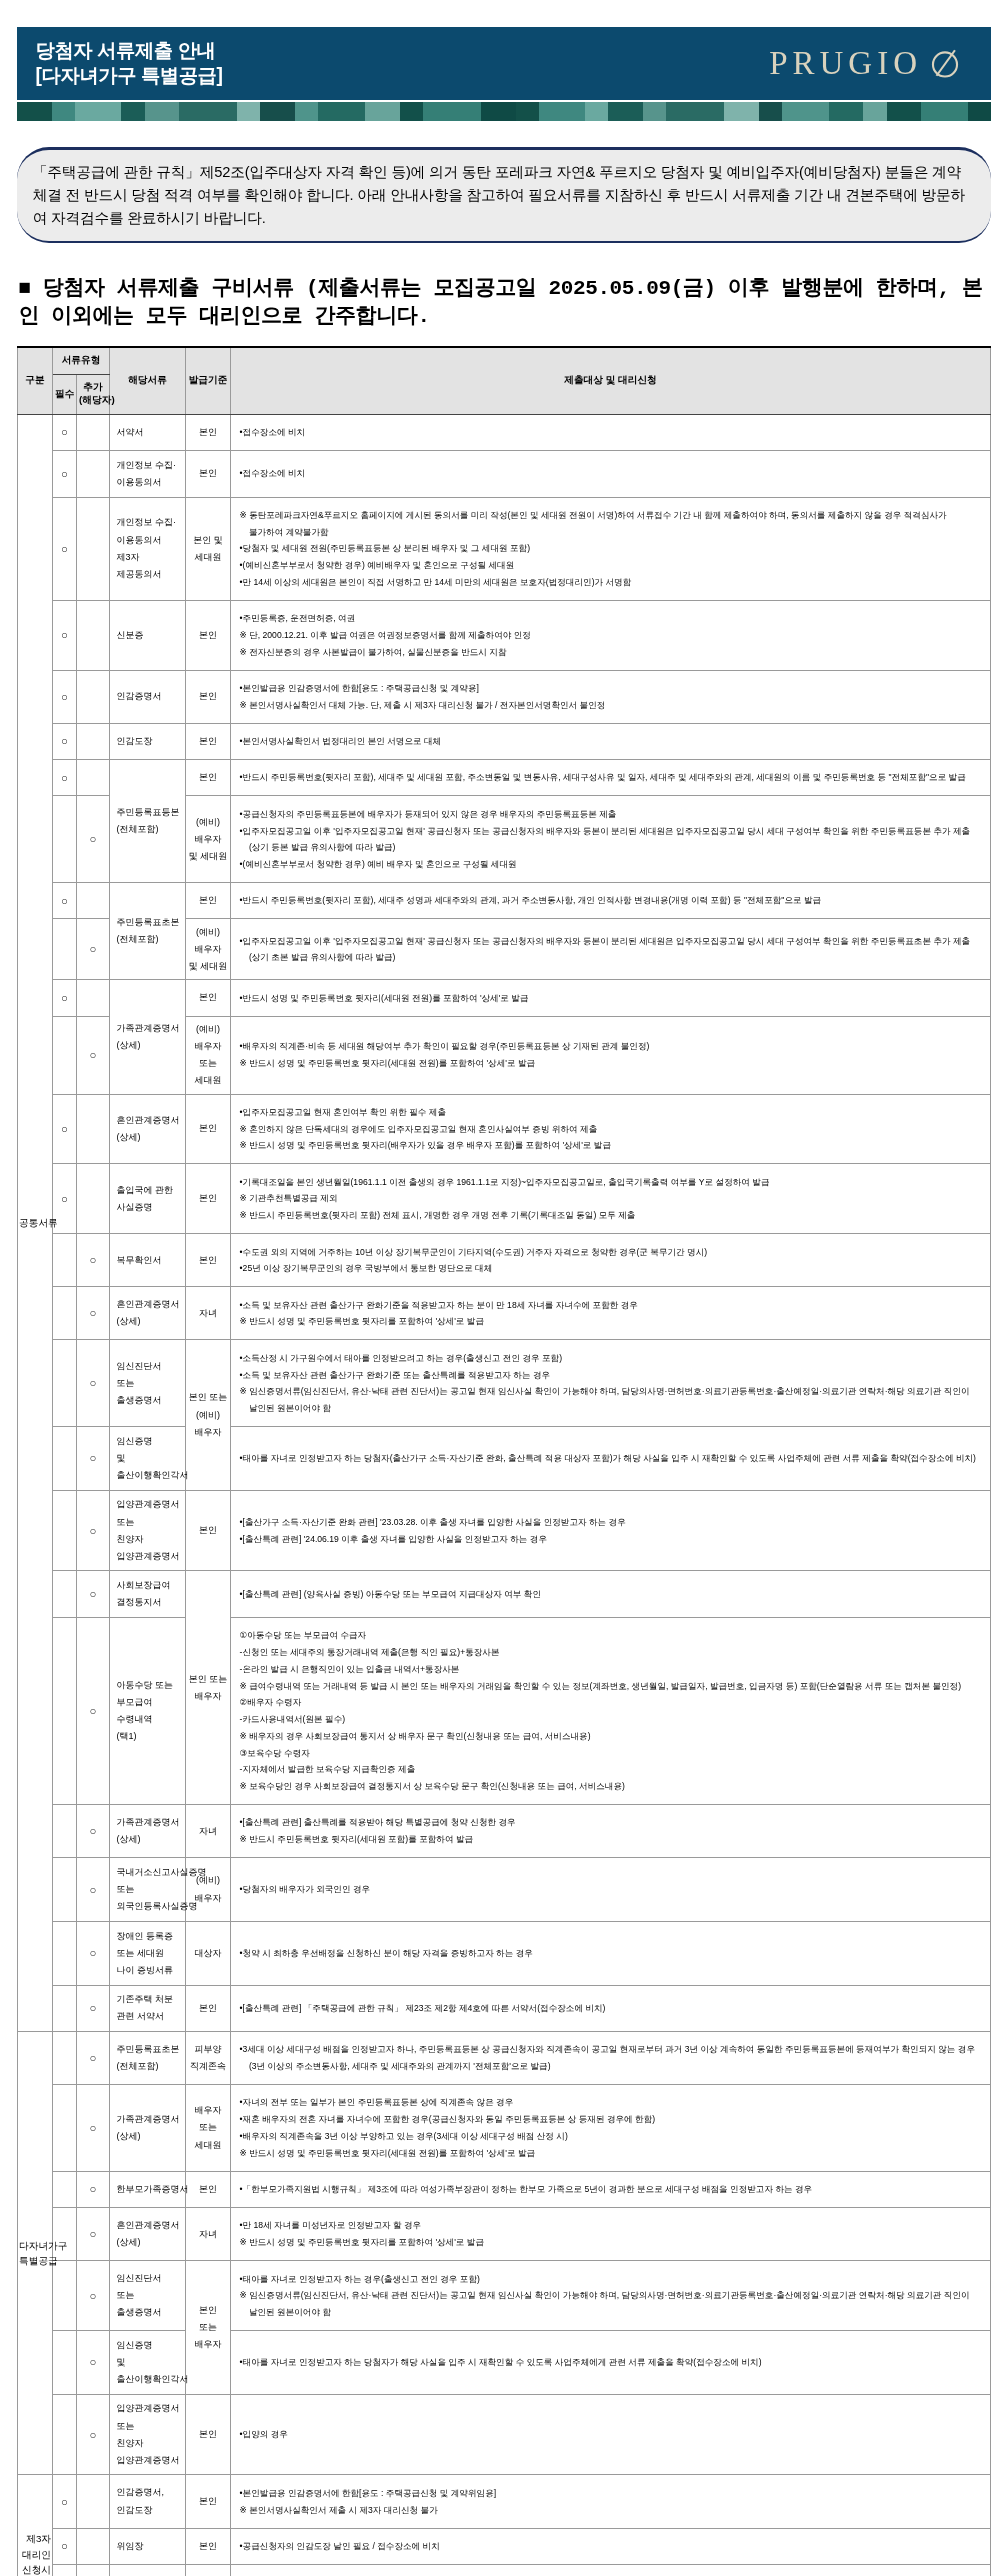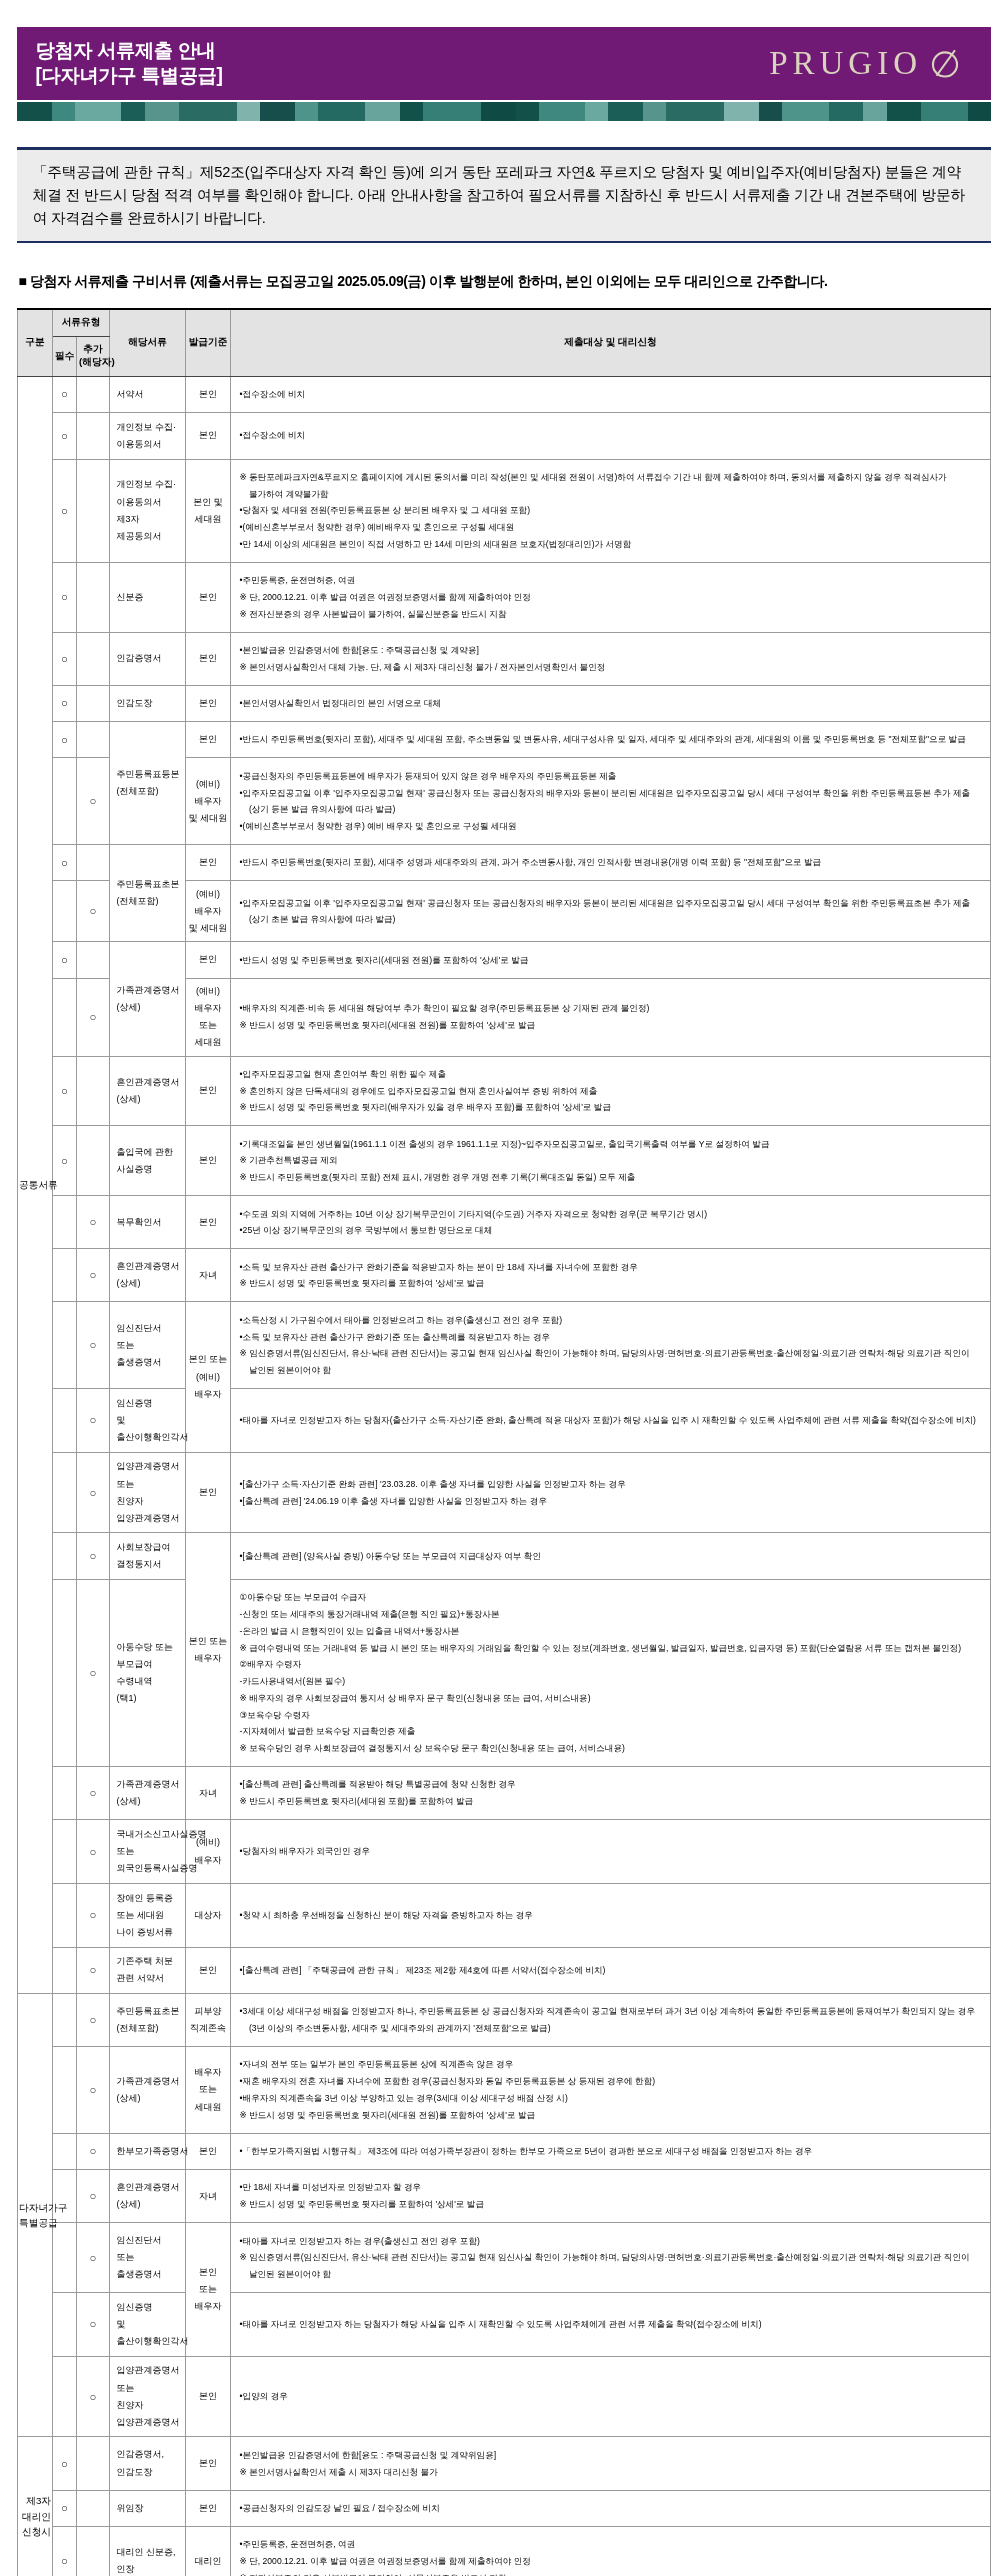--- a/index.html
+++ b/index.html
@@ -1,28 +1,28 @@
 <!DOCTYPE html>
 <html lang="ko" style="font-size:11.5px"><head>
 <meta charset="utf-8">
 <style>
   html,body{margin:0;padding:0;background:#fff;color:#000;}
   body{width:1008px;font-family:"Liberation Sans","DejaVu Sans",sans-serif;}
   .page{padding:0 17px 21.5px 17px;}
   
-  .header{margin-top:27px;background:#701a75;height:73px;display:flex;align-items:center;justify-content:space-between;padding:0 29px 0 18.6px;box-sizing:border-box;}
+  .header{margin-top:27px;background:#0c4a6e;height:73px;display:flex;align-items:center;justify-content:space-between;padding:0 29px 0 18.6px;box-sizing:border-box;}
   .header-title{color:#ffffff;font-weight:bold;font-size:19.3px;line-height:1.25;letter-spacing:-0.4px;}
   .brand{display:flex;align-items:center;gap:6px;}
   .brand-text{font-family:"Liberation Serif","DejaVu Serif",serif;color:#d9d2bd;font-size:33px;letter-spacing:5px;font-weight:400;}
   .mosaic{display:flex;height:18.6px;margin-top:2.1px;overflow:hidden;}
   .mosaic span{height:100%;}
   
-  .intro{margin-top:26px;background:#ececec;border-top:3.6px solid #1c2f5e;border-bottom:2.1px solid #1c2f5e;padding:11.5px 15.7px;font-size:14.7px;line-height:1.55;letter-spacing:-0.2px;}
+  .intro{margin-top:26px;background:#ececec;border-top:3.6px solid #1c2f5e;border-bottom:2.1px solid #1c2f5e;padding:11.5px 15.7px;font-size:14.7px;line-height:1.55;letter-spacing:-0.2px;border-radius:32px;}
   
-  .section-heading{margin:30px 1.4px 17px 1.4px;font-size:14px;font-weight:bold;letter-spacing:-0.4px;}
+  .section-heading{margin:30px 1.4px 17px 1.4px;font-size:21px;font-weight:bold;letter-spacing:-0.4px;font-family:Liberation Mono, monospace;}
   
   table{width:100%;border-collapse:collapse;border-top:2.1px solid #000;border-bottom:2.1px solid #000;table-layout:fixed;}
   th,td{border:0.7px solid #9a9a9a;vertical-align:middle;word-break:keep-all;}
   thead th{background:#e3e3e3;font-size:9.7px;font-weight:bold;padding:6.4px 2.1px;white-space:pre-line;border-bottom:1.4px solid #444;}
   thead tr:first-child th{border-top:none;}
   tbody tr.group-start>td{border-top:1.8px solid #555;}
   td.group-label{font-size:9.7px;text-align:right;white-space:pre-line;line-height:1.6;background:#fff;}
   td.mark{text-align:center;font-size:11.5px;color:#222;}
   td.doc{font-size:9px;padding:5.7px 6.4px;white-space:pre-line;line-height:1.9;}
   td.basis{font-size:9px;text-align:center;white-space:pre-line;line-height:1.9;padding:4.3px 1.4px;}

